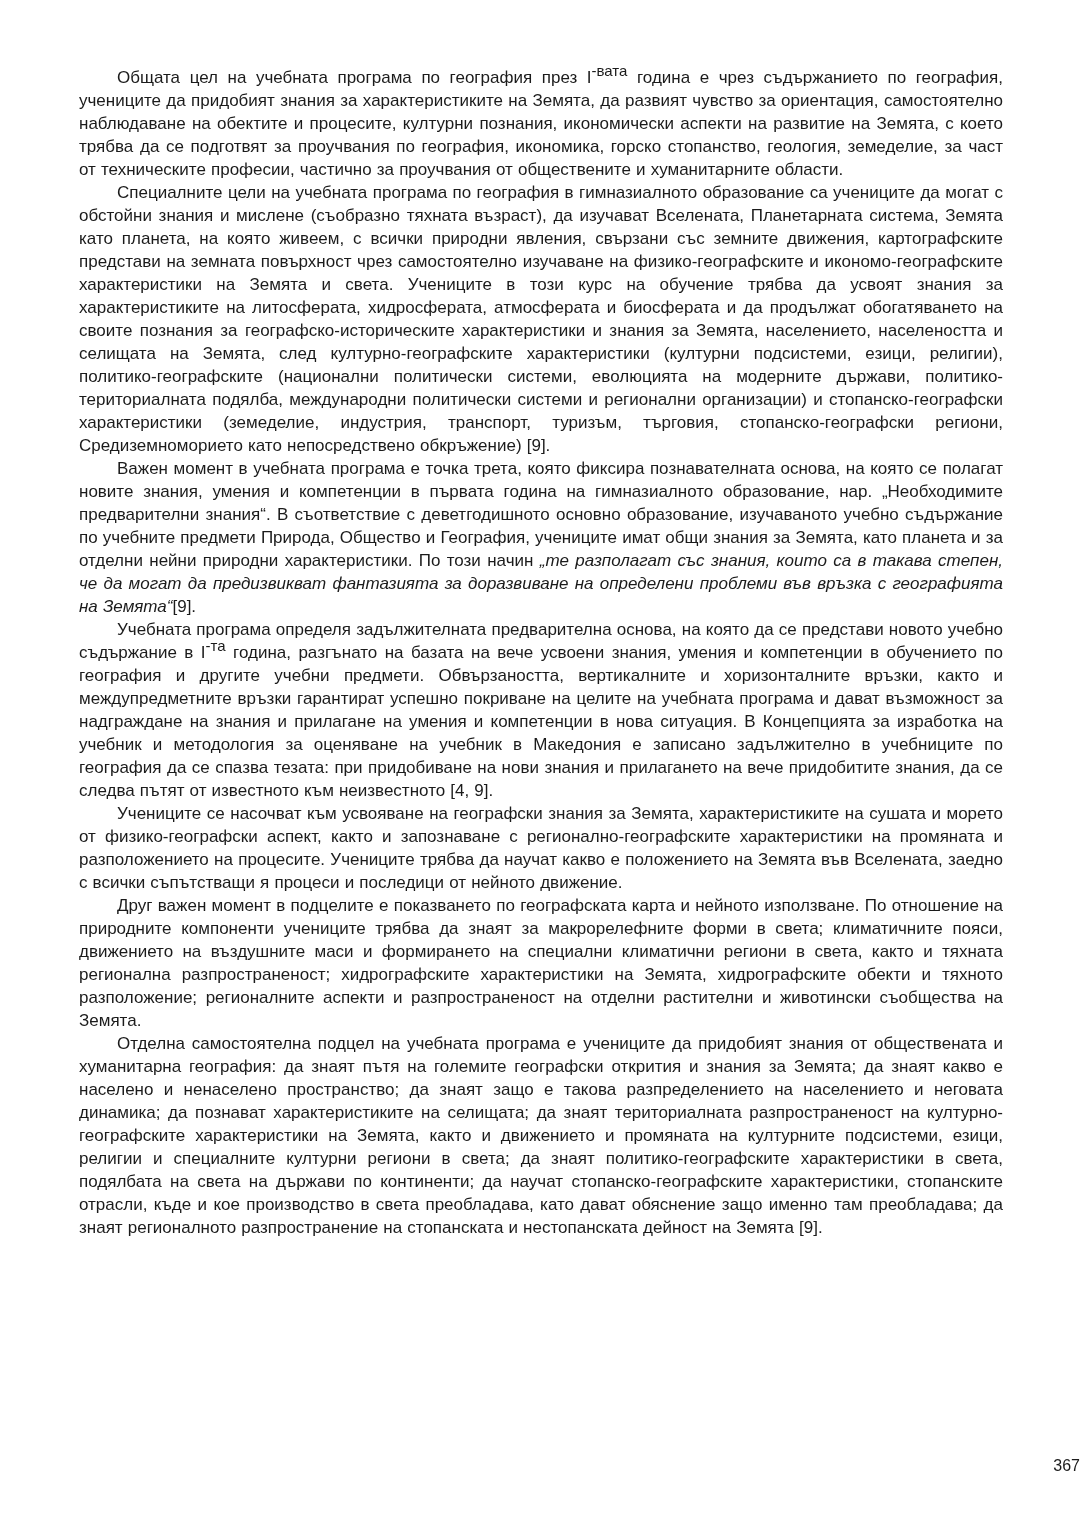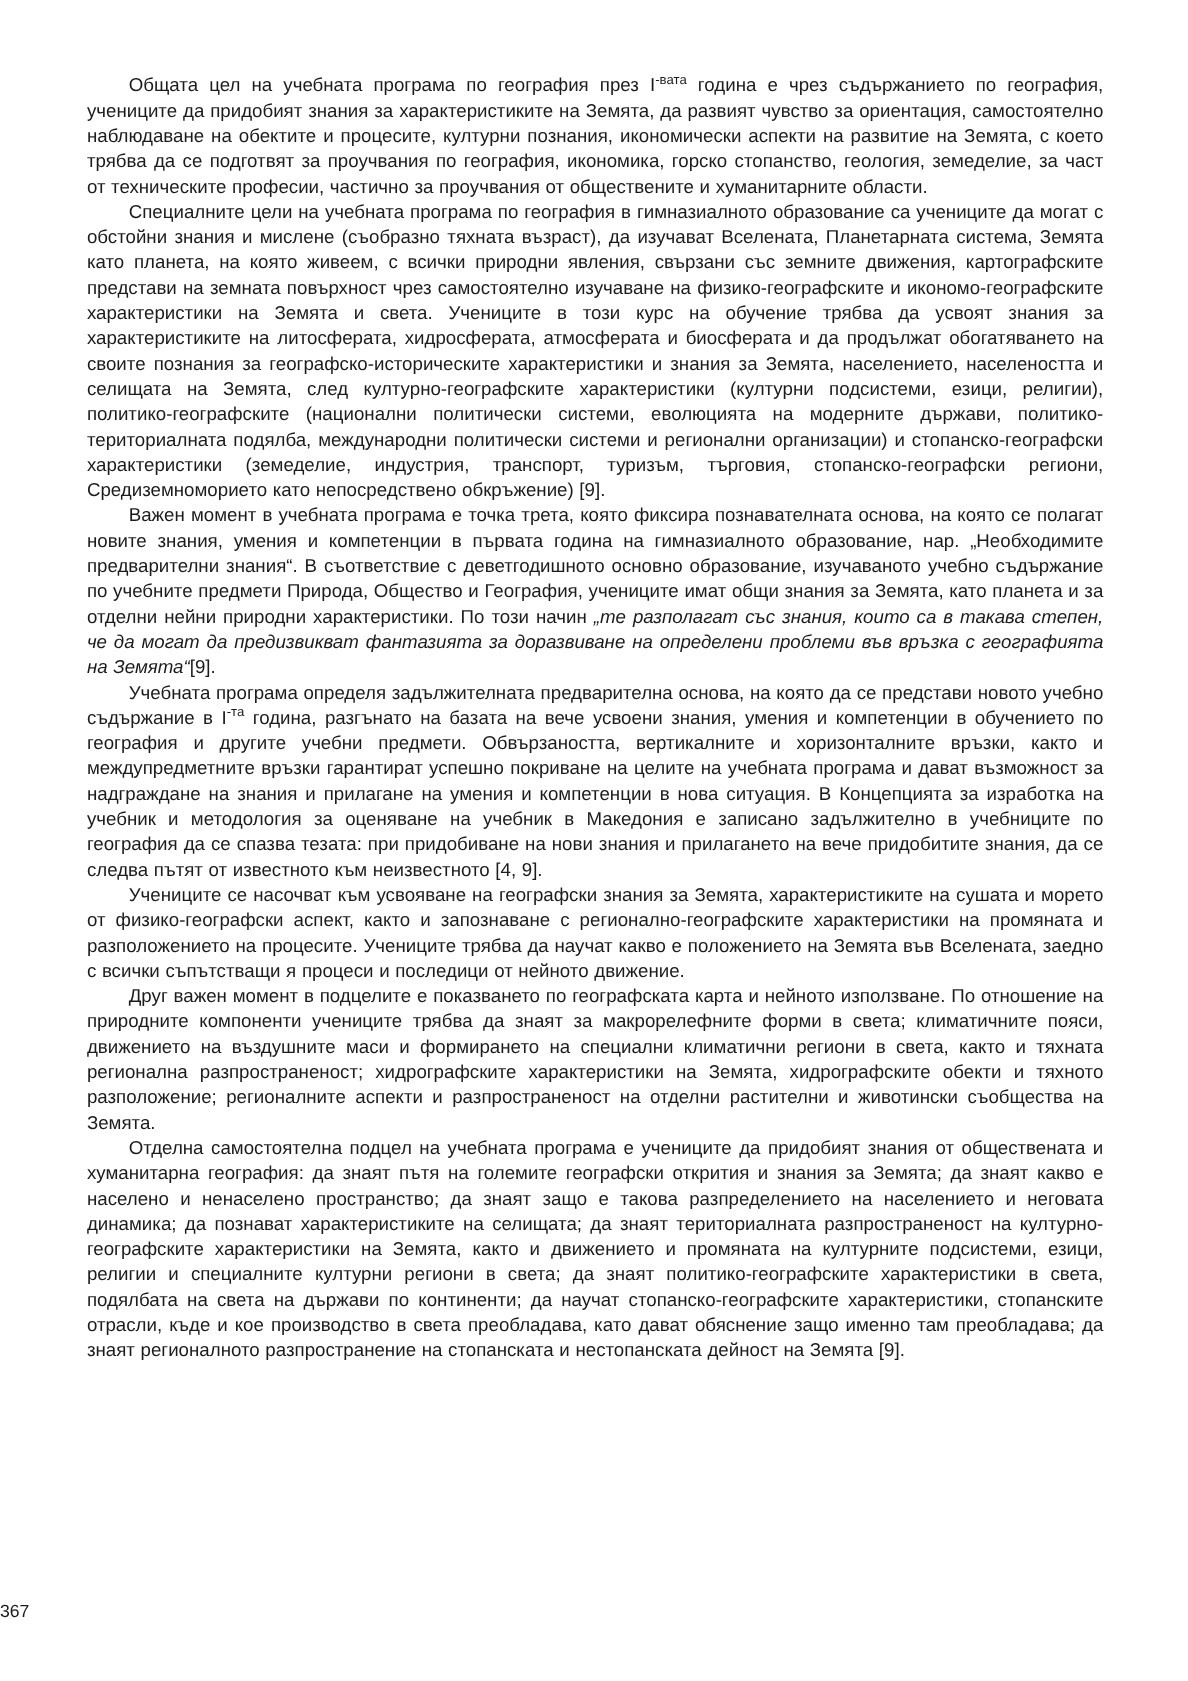--- a/index.html
+++ b/index.html
@@ -27,33 +27,33 @@
   p.para {
     margin: 0;
     padding: 0;
     font-size: 17px;
     line-height: 23px;
     text-align: justify;
     text-indent: 38px;
     word-spacing: 0.4px;
   }
   p.para sup {
-    font-size: 12px;
+    font-size: 15px;
     line-height: 0;
     vertical-align: super;
   }
   p.para em {
     font-style: italic;
   }
   .page-number {
     position: absolute;
     left: 0;
     right: 0;
     top: 1457px;
-    text-align: left;
+    text-align: right;
     font-size: 16px;
     color: #1b1b1b;
   }
 </style>
 </head>
 <body>
 
 <div class="page">
   <div class="body-text">
       <p class="para"><span>Общата цел на учебната програма по география през I</span><sup>-вата</sup><span> година е чрез съдържанието по география, учениците да придобият знания за характеристиките на Земята, да развият чувство за ориентация, самостоятелно наблюдаване на обектите и процесите, културни познания, икономически аспекти на развитие на Земята, с което трябва да се подготвят за проучвания по география, икономика, горско стопанство, геология, земеделие, за част от техническите професии, частично за проучвания от обществените и хуманитарните области.</span></p>

